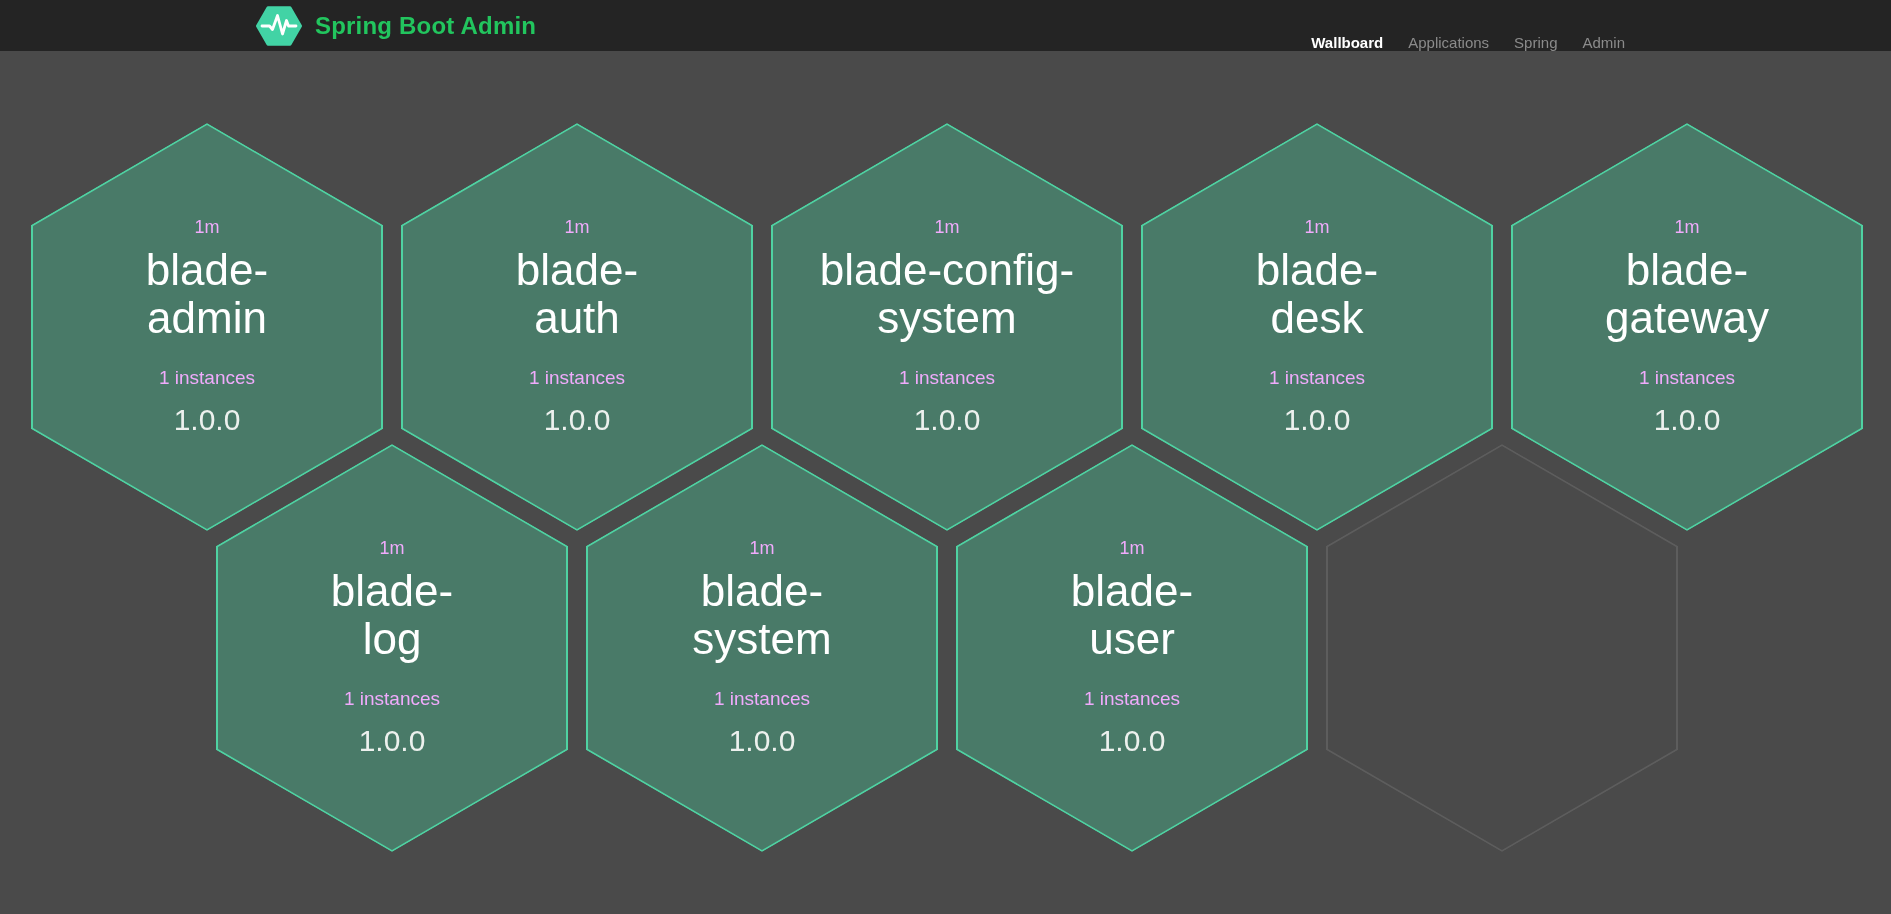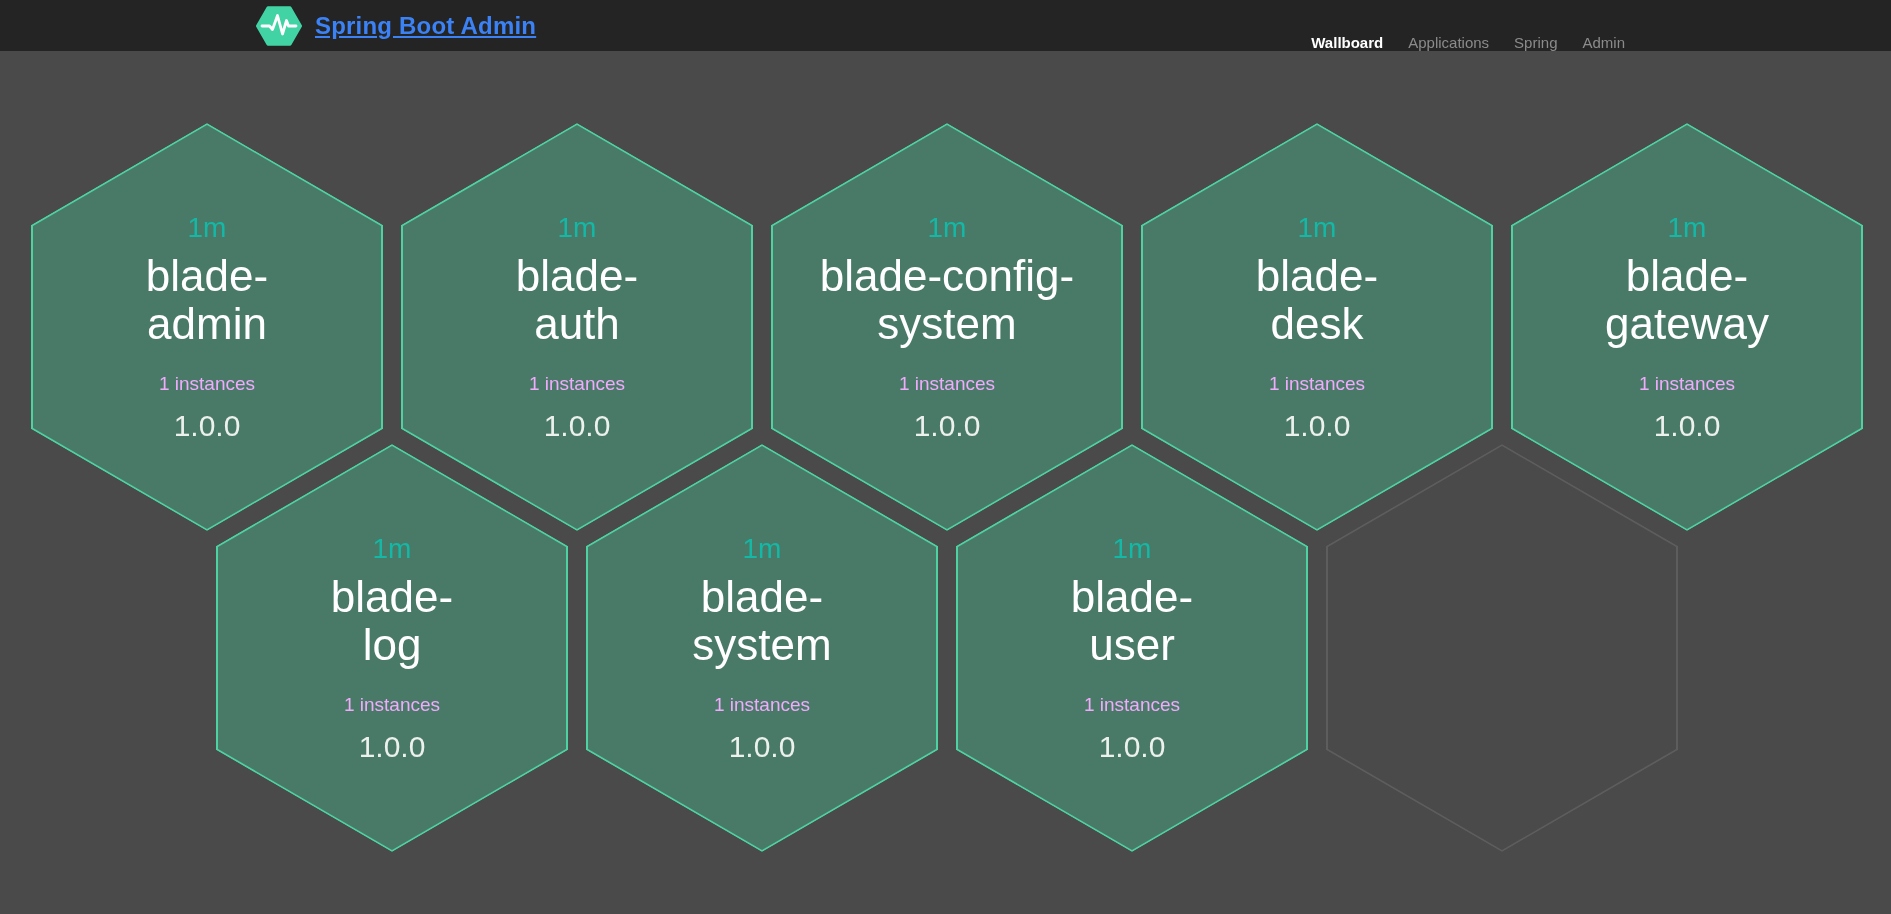--- a/index.html
+++ b/index.html
@@ -2,39 +2,39 @@
 <html><head>
 <meta charset="utf-8">
 <style>
   html,body{margin:0;padding:0;background:#4a4a4a;}
   .page{position:relative;width:1891px;height:914px;overflow:hidden;
         font-family:"Liberation Sans",sans-serif;background:#4a4a4a;}
 
   
   .navbar{position:absolute;left:0;top:0;width:100%;height:51px;background:#242424;z-index:5;}
   .brand{position:absolute;left:256px;top:0;height:51px;display:flex;align-items:center;gap:13px;cursor:pointer;}
-  .brand-title{color:#3b82f6;font-size:24px;font-weight:700;letter-spacing:0.2px;text-decoration:underline;}
+  .brand-title{color:#22c55e;font-size:24px;font-weight:700;letter-spacing:0.2px;}
   .nav{position:absolute;right:266px;top:0;height:51px;display:flex;align-items:flex-end;gap:25px;}
   .nav-item{font-size:15px;color:#8b8b8b;cursor:pointer;text-decoration:none;}
   .nav-item.active{color:#ffffff;font-weight:700;}
 
   
   .hex{position:absolute;width:352px;height:408px;cursor:pointer;
        clip-path:polygon(50% 0%,100% 25%,100% 75%,50% 100%,0% 75%,0% 25%);}
   .hex-shell{position:absolute;inset:0;background:#4fd2a2;
        clip-path:polygon(50% 0%,100% 25%,100% 75%,50% 100%,0% 75%,0% 25%);}
   .hex-inner{position:absolute;left:2px;right:2px;top:2px;bottom:2px;background:#497a68;
        clip-path:polygon(50% 0%,100% 25%,100% 75%,50% 100%,0% 75%,0% 25%);}
   .hex.empty .hex-shell{background:#5d5d5d;}
   .hex.empty .hex-inner{background:#4a4a4a;}
   .hex.empty{cursor:default;}
 
   .hex-content{position:absolute;inset:0;display:flex;flex-direction:column;
        align-items:center;justify-content:center;text-align:center;color:#fff;}
-  .uptime{font-size:28px;color:#14b8a6;margin-bottom:8px;}
+  .uptime{font-size:18px;color:#f0abfc;margin-bottom:8px;}
   .app-name{font-size:44px;line-height:48px;color:#ffffff;white-space:pre-line;font-weight:400;}
   .instances{font-size:19px;color:#f0abfc;margin-top:25px;}
   .version{font-size:30px;color:#edf1ee;margin-top:14px;}
 
   .logo-svg{display:block;}
 </style>
 </head>
 <body>
 
 <div class="page">

